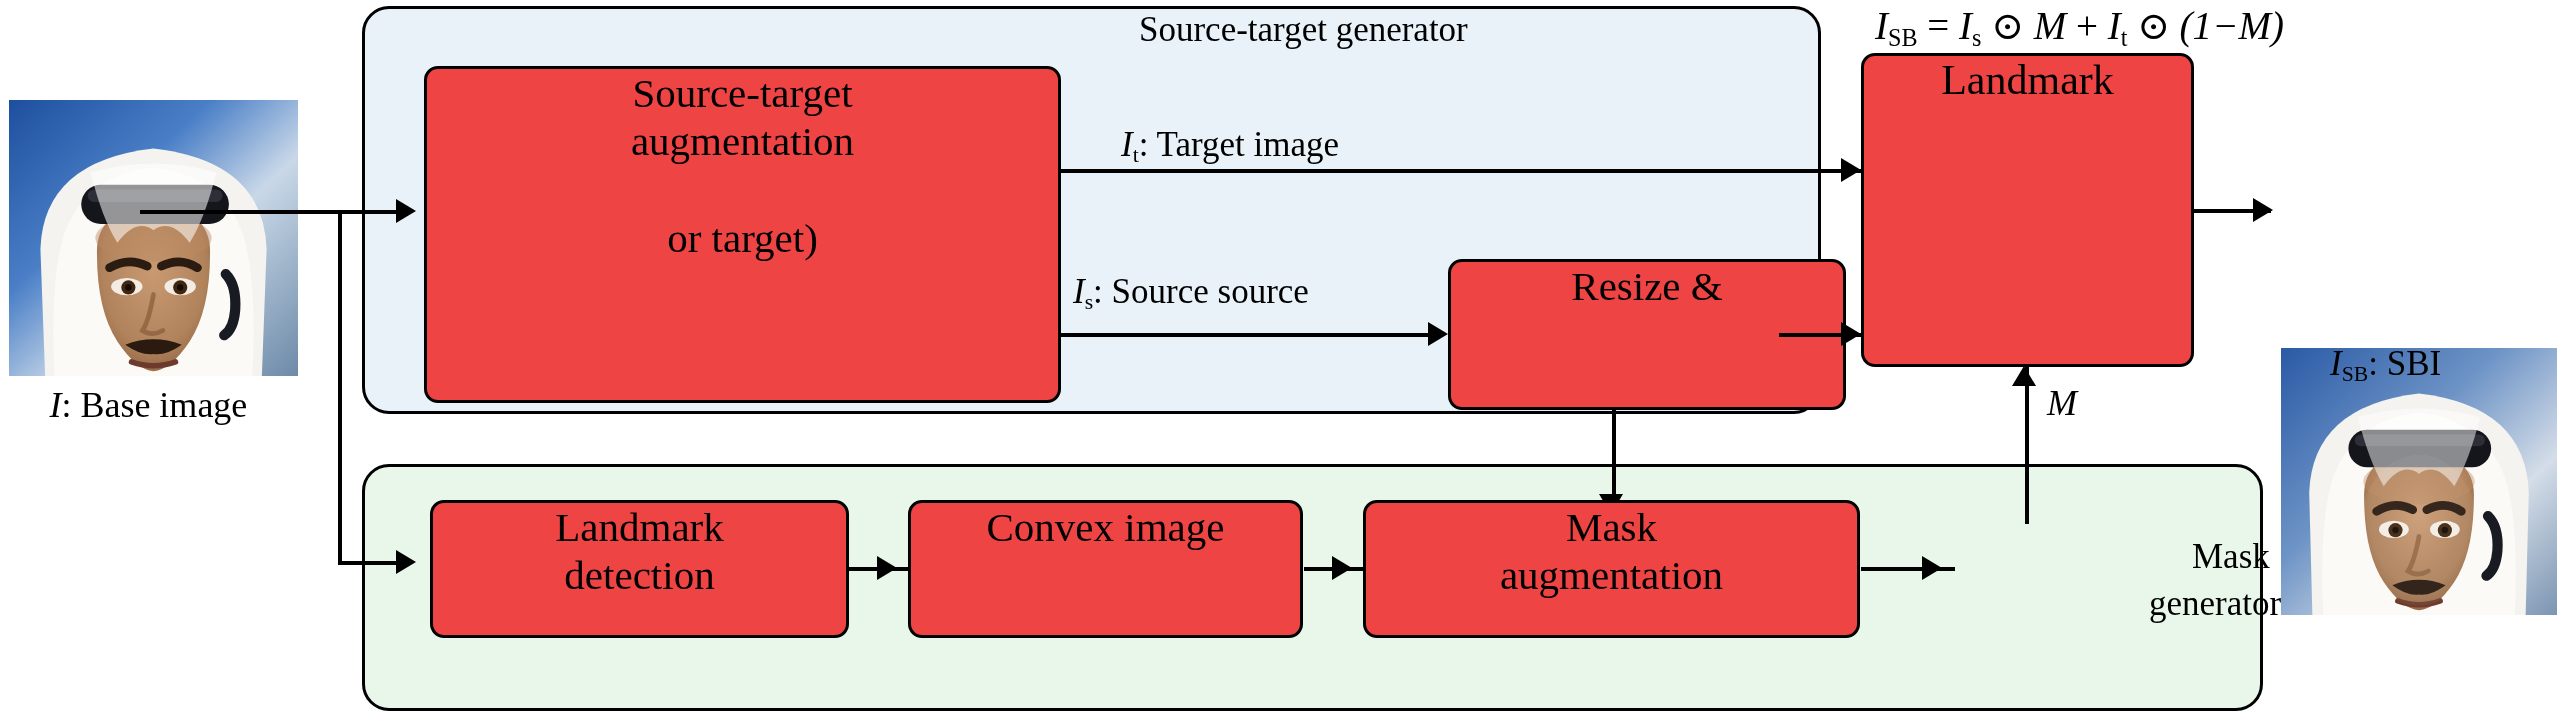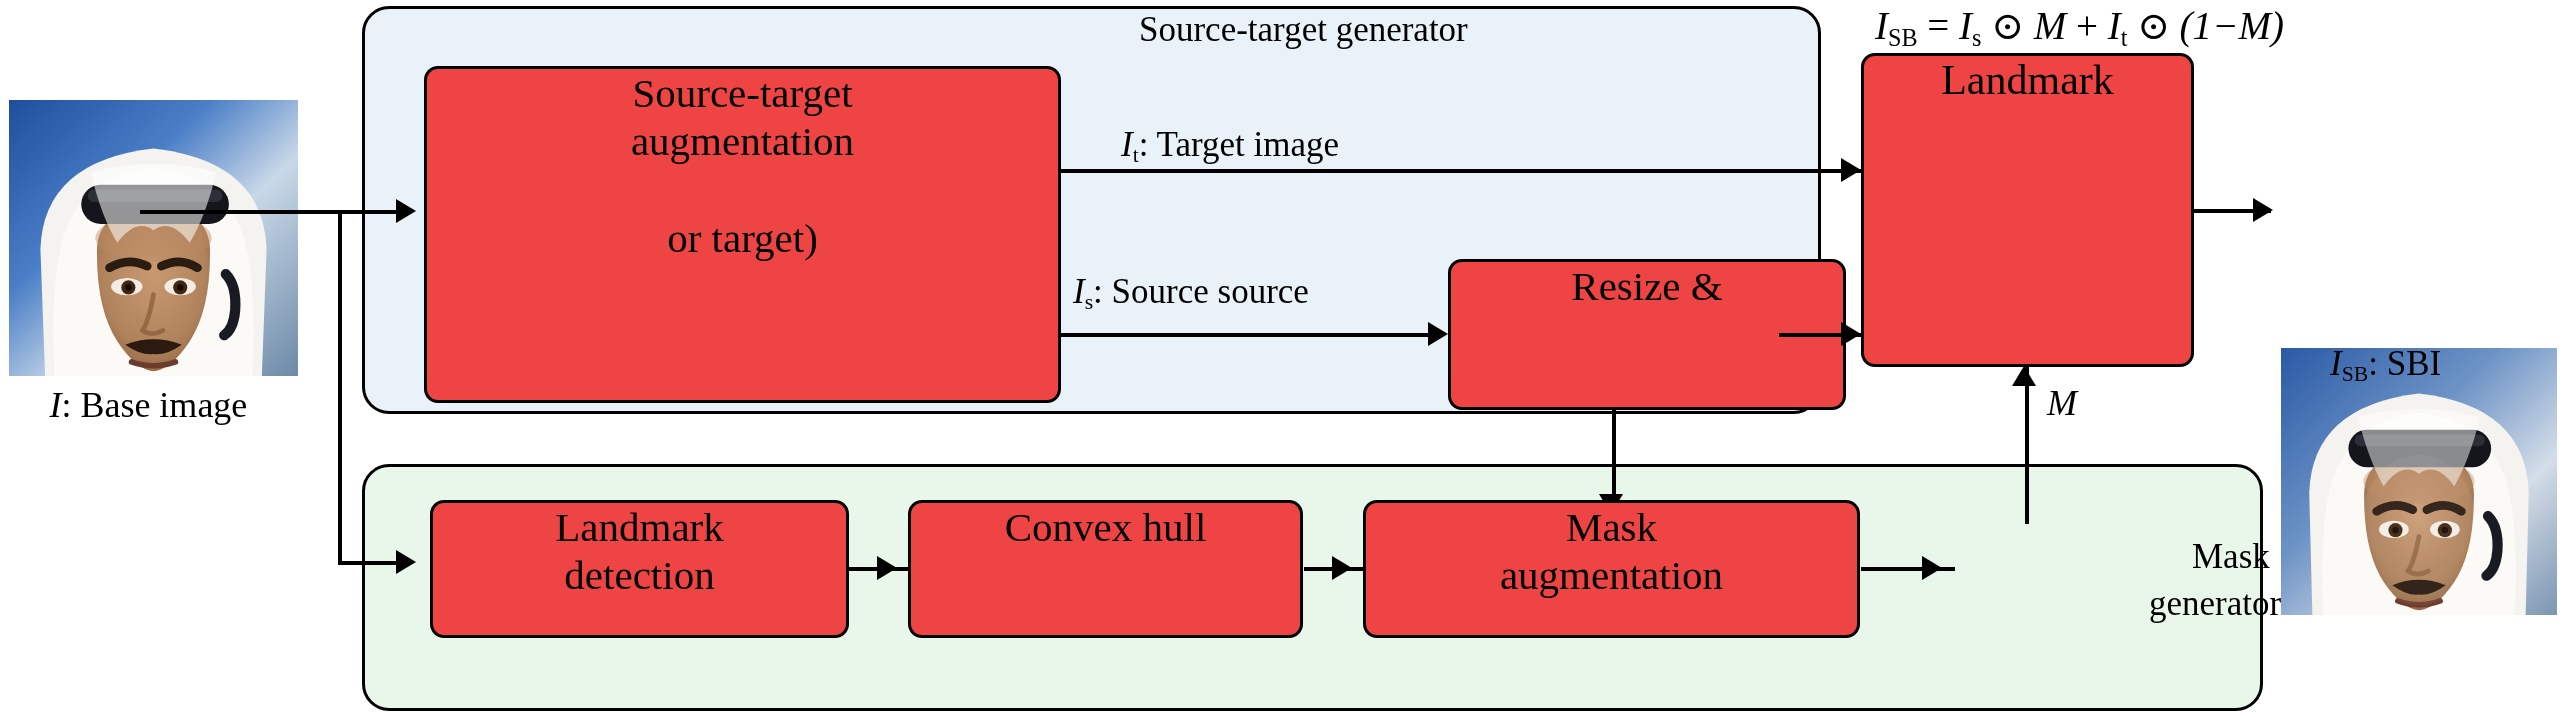--- a/index.html
+++ b/index.html
@@ -259,21 +259,21 @@
     <span class="txt">
       <span>Landmark</span><br>
       <span>detection</span>
     </span>
   </div>
 
   <div class="abs hline" style="left:849px; top:567px; width:63px;"></div>
   <div class="abs arrow-r" style="left:877px; top:556px;"></div>
 
   <div class="abs pbox" style="left:908px; top:500px; width:395px; height:138px; font-size:41px;">
-    <span class="txt">Convex hull</span>
+    <span class="txt">Convex image</span>
   </div>
 
   <div class="abs hline" style="left:1304px; top:567px; width:63px;"></div>
   <div class="abs arrow-r" style="left:1332px; top:556px;"></div>
 
   <div class="abs pbox" style="left:1363px; top:500px; width:497px; height:138px; font-size:41px;">
     <span class="txt">
       <span>Mask</span><br>
       <span>augmentation</span>
     </span>

